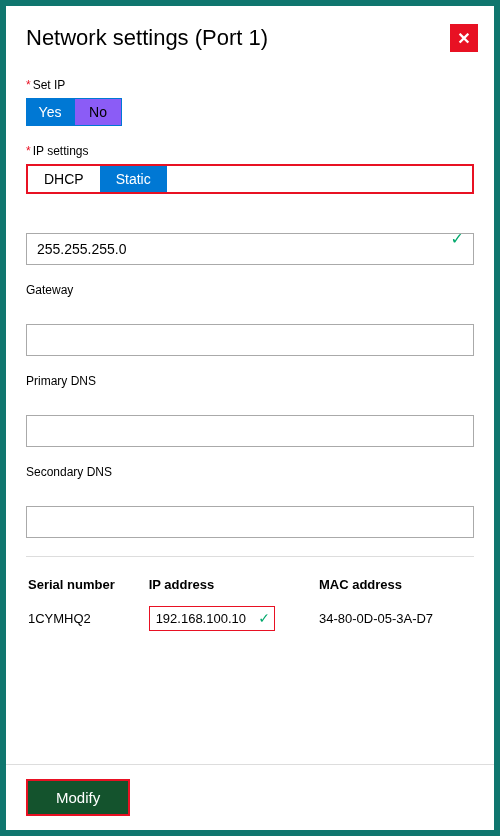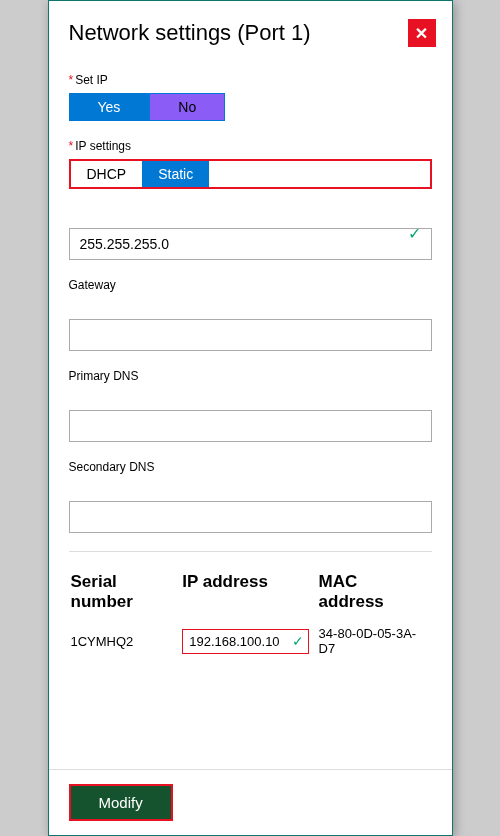--- a/index.html
+++ b/index.html
@@ -12,25 +12,25 @@
     body {
       background: #ccc;
       display: flex;
       justify-content: center;
       align-items: flex-start;
       min-height: 836px;
       padding: 0;
     }
 
     .dialog {
-      width: 405px;
+      width: 500px;
       min-height: 836px;
       background: #fff;
       position: relative;
-      border: 1px solid #0f766e;
+      border: 6px solid #0f766e;
       box-shadow: 2px 2px 10px rgba(0,0,0,0.3);
     }
 
     .title-bar {
       display: flex;
       justify-content: space-between;
       align-items: center;
       padding: 18px 16px 10px 20px;
       border-bottom: none;
     }
@@ -72,26 +72,26 @@
     .required-star {
       color: #e81123;
       margin-right: 2px;
     }
 
     .toggle-group {
       display: flex;
     }
 
     .toggle-btn {
-      padding: 5px 28px;
+      padding: 5px 7px;
       border: 1px solid #0078d4;
       cursor: pointer;
       font-size: 14px;
       min-width: 48px;
-      text-align: left;
+      text-align: center;
     }
 
     .toggle-btn.active {
       background: #0078d4;
       color: #fff;
     }
 
     .toggle-btn.inactive {
       background: #8b5cf6;
       color: #000;
@@ -159,21 +159,21 @@
       border: none;
       border-top: 1px solid #ddd;
       margin: 10px 0 14px 0;
     }
 
     .info-table {
       width: 100%;
     }
 
     .info-table th {
-      font-size: 17px;
+      font-size: 13px;
       font-weight: 700;
       color: #000;
       text-align: left;
       padding: 4px 8px 8px 0;
       vertical-align: top;
     }
 
     .info-table td {
       font-size: 13px;
       color: #000;

